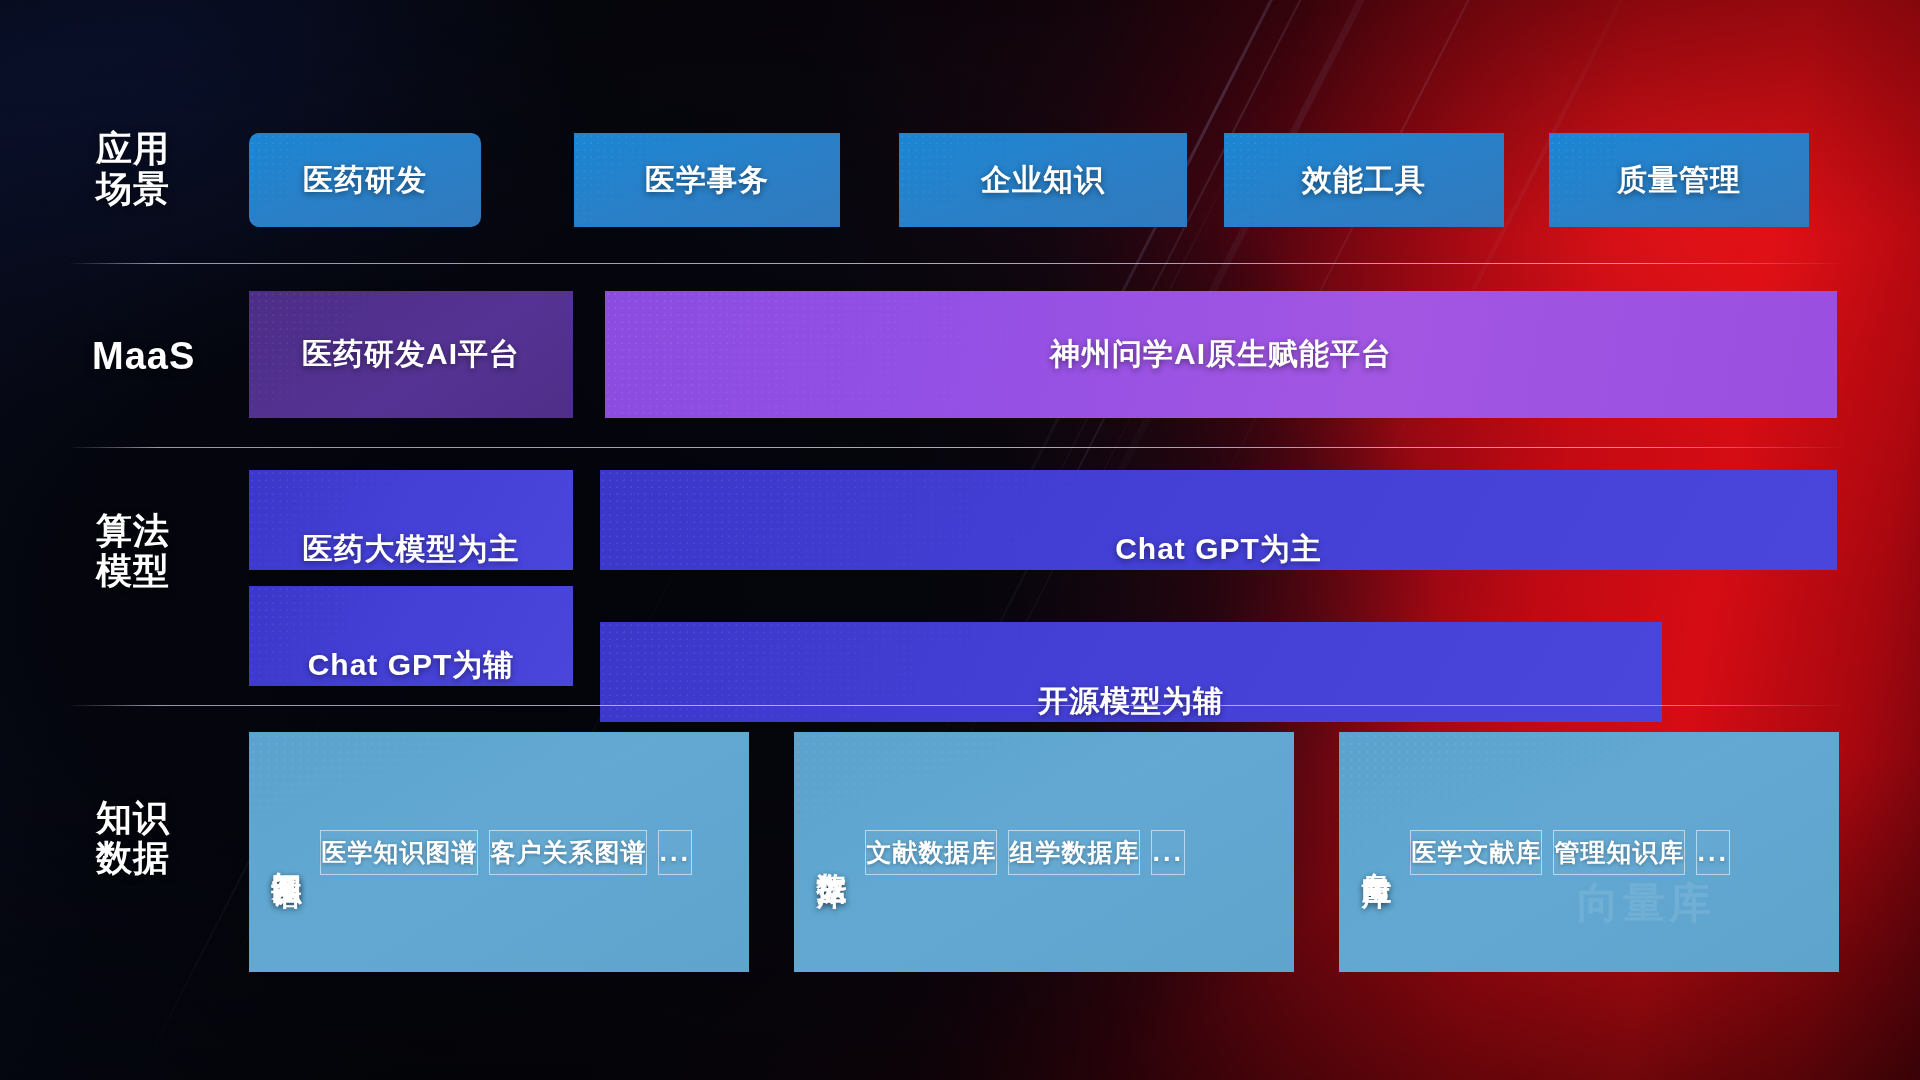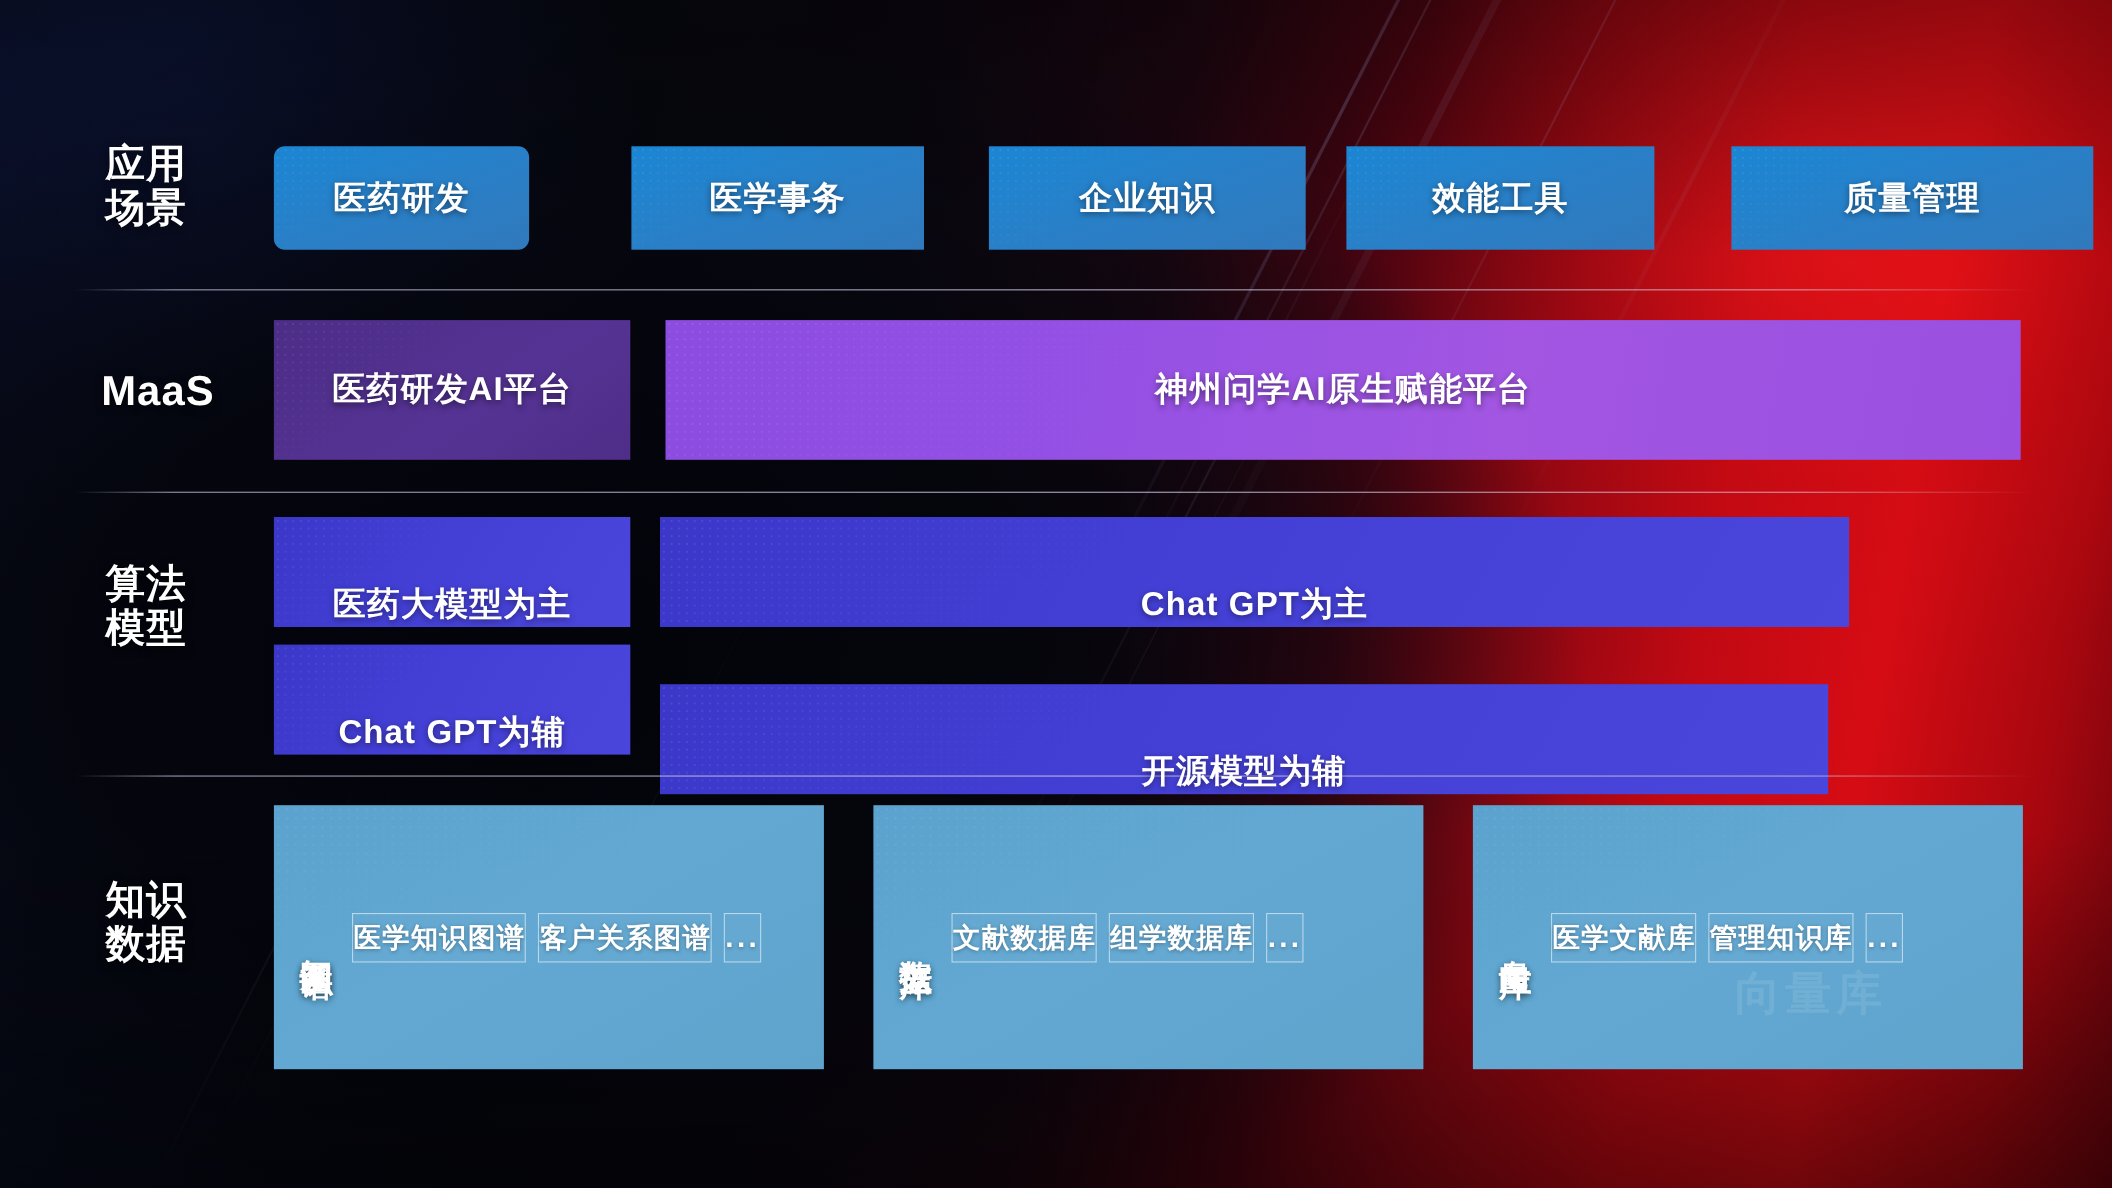--- a/index.html
+++ b/index.html
@@ -249,21 +249,21 @@
     </div>
     <div class="box app-box" style="left:574px; top:133px; width:266px;">
       <span>医学事务</span>
     </div>
     <div class="box app-box" style="left:899px; top:133px; width:288px;">
       <span>企业知识</span>
     </div>
     <div class="box app-box" style="left:1224px; top:133px; width:280px;">
       <span>效能工具</span>
     </div>
-    <div class="box app-box" style="left:1549px; top:133px; width:329px;margin-left:25px;">
+    <div class="box app-box" style="left:1549px; top:133px; width:260px;">
       <span>质量管理</span>
     </div>
 
     <div class="divider" style="top:263px;"></div>
 
     <div class="row-label" style="left:92px; top:335px; font-size:38px;">MaaS</div>
 
     <div class="box maas-left" style="left:249px; top:291px; width:324px; height:127px;">
       <span>医药研发AI平台</span>
     </div>
@@ -275,21 +275,21 @@
 
     <div class="row-label" style="left:96px; top:511px; font-size:36px;">算法
 模型</div>
 
     <div class="box algo-box" style="left:249px; top:470px; width:324px; height:100px;">
       <span>医药大模型为主</span>
     </div>
     <div class="box algo-box" style="left:249px; top:586px; width:324px; height:100px;">
       <span>Chat GPT为辅</span>
     </div>
-    <div class="box algo-box" style="left:600px; top:470px; width:1081px; height:100px;">
+    <div class="box algo-box" style="left:600px; top:470px; width:1237px; height:100px;">
       <span>Chat GPT为主</span>
     </div>
     <div class="box algo-box" style="left:600px; top:586px; width:1062px; height:100px;margin-top:36px;">
       <span>开源模型为辅</span>
     </div>
 
     <div class="divider" style="top:705px;"></div>
 
     <div class="row-label" style="left:96px; top:798px; font-size:36px;">知识
 数据</div>

